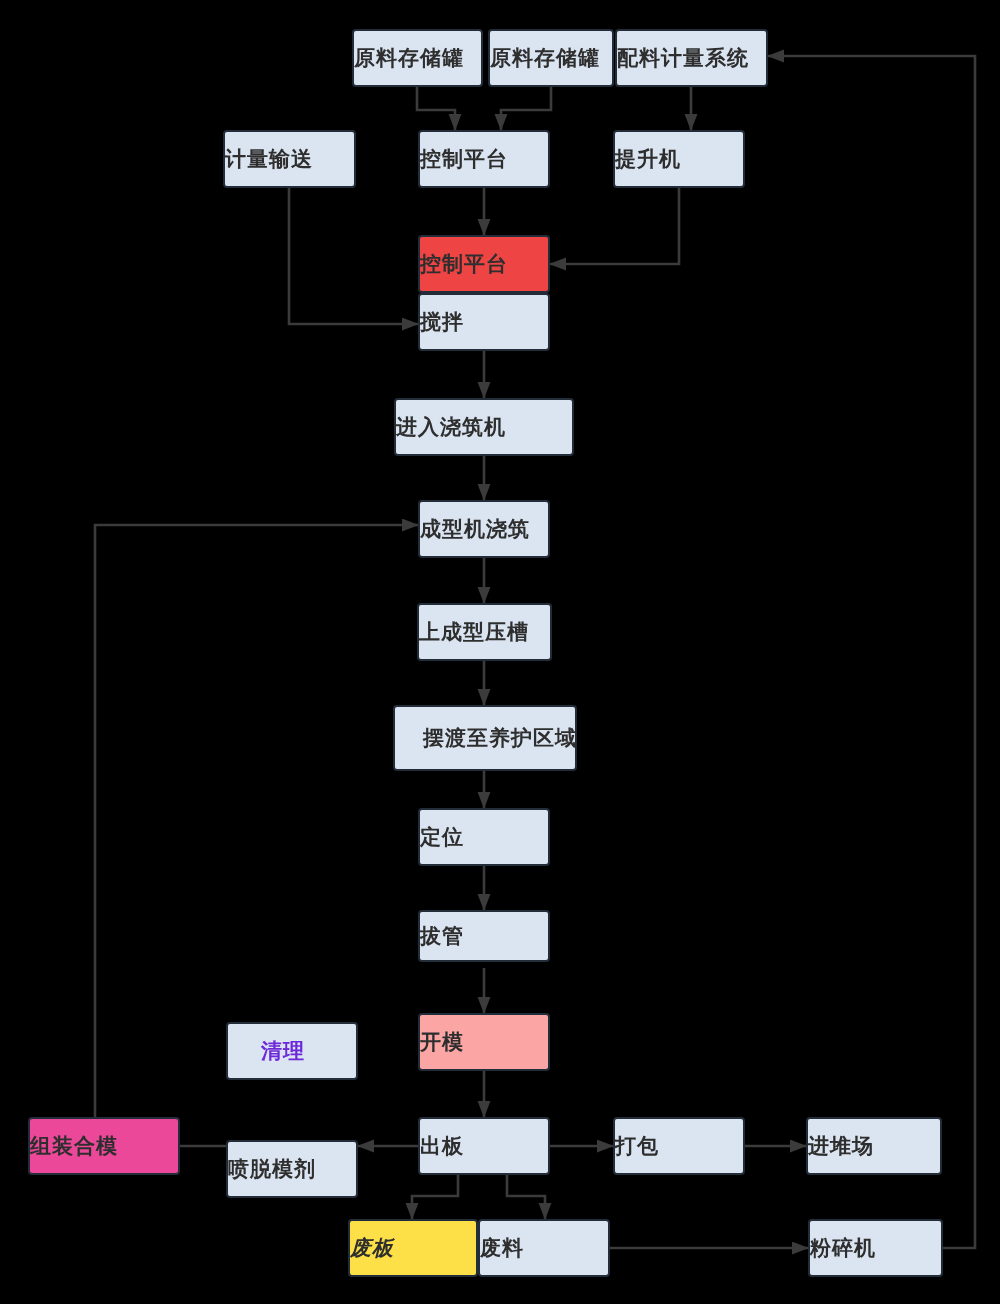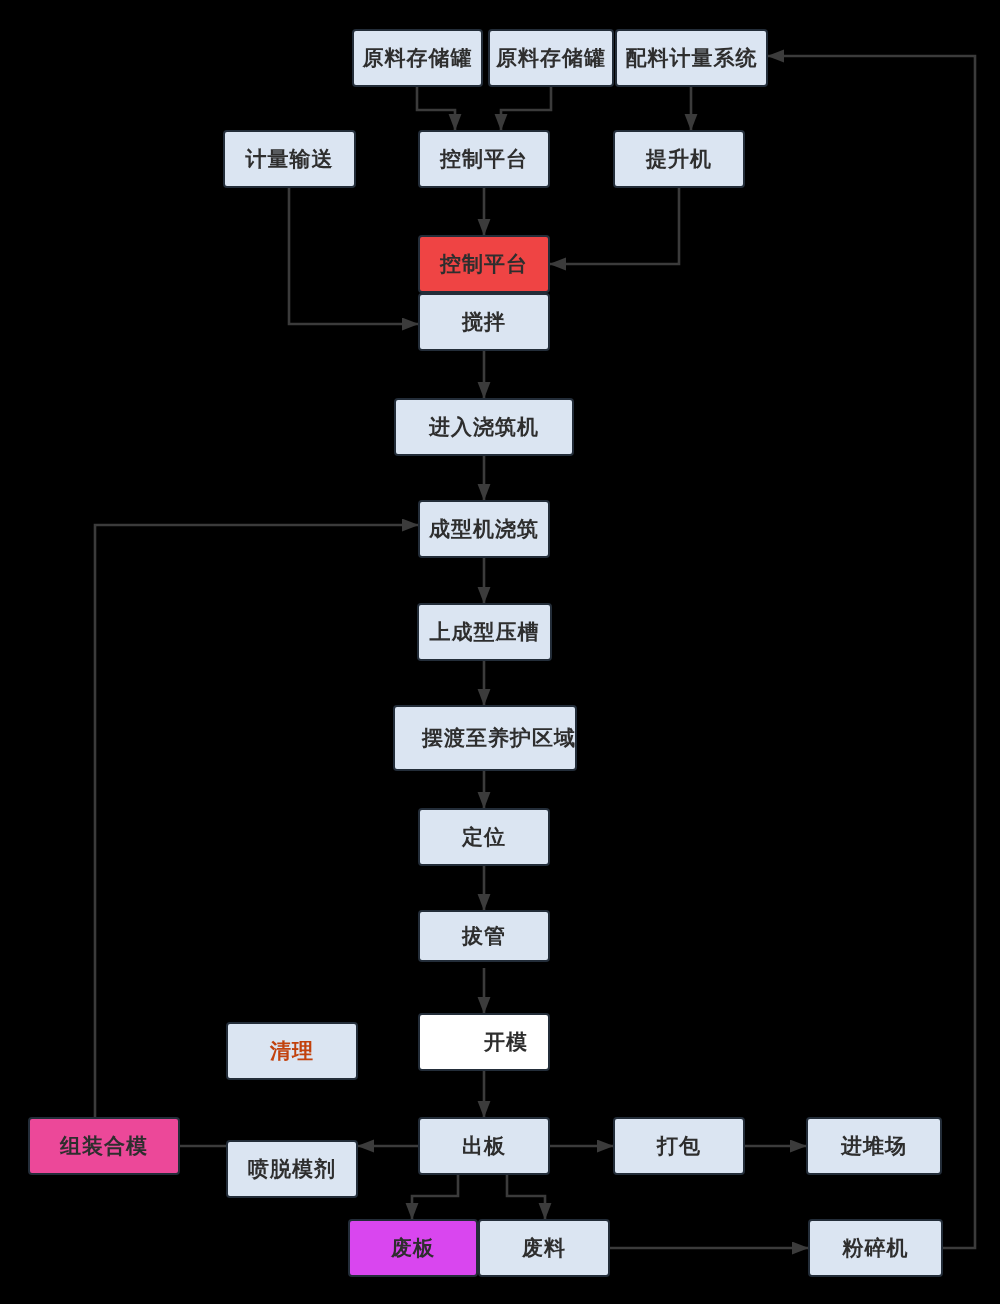--- a/index.html
+++ b/index.html
@@ -6,21 +6,21 @@
   .canvas{position:relative;overflow:hidden;}
   #edge-layer{position:absolute;left:0;top:0;}
   .node{
     position:absolute;
     box-sizing:border-box;
     border:2.5px solid #232d39;
     border-radius:4px;
     background:#dbe5f2;
     display:flex;
     align-items:center;
-    justify-content:center;
+    justify-content:flex-start;
     font-family:"DejaVu Serif","Liberation Serif",serif;
     font-size:21px;
     font-weight:600;
     letter-spacing:1px;
     color:#2e2e2e;
     white-space:nowrap;
   }
 </style>
 </head>
 <body style="background: rgb(0, 0, 0);">
@@ -94,42 +94,42 @@
       </div>
       <div class="node" style="left: 393px; top: 705px; width: 184px; height: 66px; background: rgb(219, 229, 242); border-color: rgb(35, 45, 57); color: rgb(46, 46, 46); padding-left: 28px;">
         <span>摆渡至养护区域</span>
       </div>
       <div class="node" style="left: 418px; top: 808px; width: 132px; height: 58px; background: rgb(219, 229, 242); border-color: rgb(35, 45, 57); color: rgb(46, 46, 46);">
         <span>定位</span>
       </div>
       <div class="node" style="left: 418px; top: 910px; width: 132px; height: 52px; background: rgb(219, 229, 242); border-color: rgb(35, 45, 57); color: rgb(46, 46, 46);">
         <span>拔管</span>
       </div>
-      <div class="node" style="left: 418px; top: 1013px; width: 132px; height: 58px; background: #ffffff; border-color: rgb(35, 45, 57); color: rgb(46, 46, 46); padding-left: 44px;">
+      <div class="node" style="left: 418px; top: 1013px; width: 132px; height: 58px; background: #fca5a5; border-color: rgb(35, 45, 57); color: rgb(46, 46, 46);">
         <span>开模</span>
       </div>
       <div class="node" style="left: 418px; top: 1117px; width: 132px; height: 58px; background: rgb(219, 229, 242); border-color: rgb(35, 45, 57); color: rgb(46, 46, 46);">
         <span>出板</span>
       </div>
-      <div class="node" style="left: 226px; top: 1022px; width: 132px; height: 58px; background: rgb(219, 229, 242); border-color: rgb(35, 45, 57); color: #c2410c;">
+      <div class="node" style="left: 226px; top: 1022px; width: 132px; height: 58px; background: rgb(219, 229, 242); border-color: rgb(35, 45, 57); color: #6d28d9; padding-left: 33px;">
         <span>清理</span>
       </div>
       <div class="node" style="left: 226px; top: 1140px; width: 132px; height: 58px; background: rgb(219, 229, 242); border-color: rgb(35, 45, 57); color: rgb(46, 46, 46);">
         <span>喷脱模剂</span>
       </div>
       <div class="node" style="left: 28px; top: 1117px; width: 152px; height: 58px; background: #ec4899; border-color: rgb(35, 45, 57); color: rgb(46, 46, 46);">
         <span>组装合模</span>
       </div>
       <div class="node" style="left: 613px; top: 1117px; width: 132px; height: 58px; background: rgb(219, 229, 242); border-color: rgb(35, 45, 57); color: rgb(46, 46, 46);">
         <span>打包</span>
       </div>
       <div class="node" style="left: 806px; top: 1117px; width: 136px; height: 58px; background: rgb(219, 229, 242); border-color: rgb(35, 45, 57); color: rgb(46, 46, 46);">
         <span>进堆场</span>
       </div>
-      <div class="node" style="left: 348px; top: 1219px; width: 130px; height: 58px; background: #d946ef; border-color: rgb(35, 45, 57); color: rgb(46, 46, 46);">
+      <div class="node" style="left: 348px; top: 1219px; width: 130px; height: 58px; background: #fde047; border-color: rgb(35, 45, 57); color: rgb(46, 46, 46); font-style: italic;">
         <span>废板</span>
       </div>
       <div class="node" style="left: 478px; top: 1219px; width: 132px; height: 58px; background: rgb(219, 229, 242); border-color: rgb(35, 45, 57); color: rgb(46, 46, 46);">
         <span>废料</span>
       </div>
       <div class="node" style="left: 808px; top: 1219px; width: 135px; height: 58px; background: rgb(219, 229, 242); border-color: rgb(35, 45, 57); color: rgb(46, 46, 46);">
         <span>粉碎机</span>
       </div>
     </div>
 </div>

